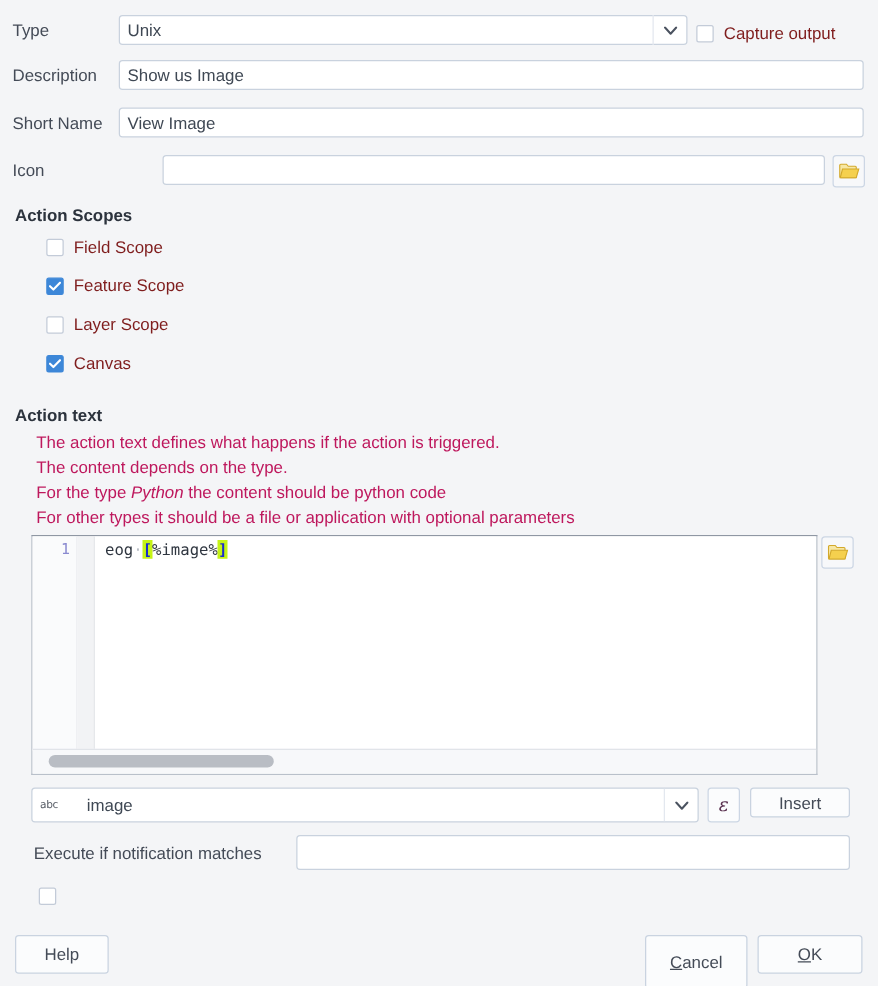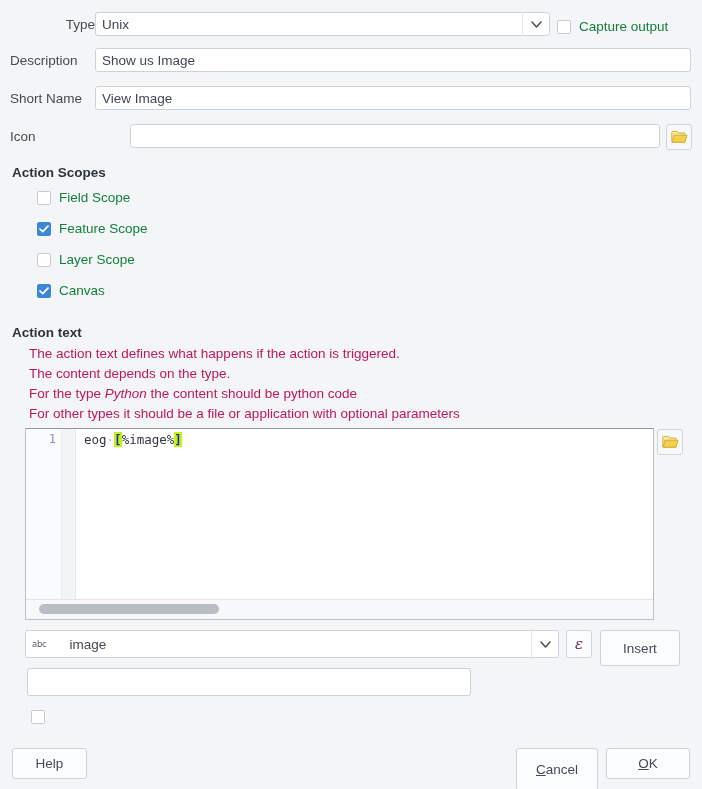--- a/index.html
+++ b/index.html
@@ -76,21 +76,21 @@
   }
   .cbx.on svg { display: block; }
 
   .cbrow {
     display: flex;
     align-items: center;
     gap: 8px;
     position: absolute;
   }
   .cbrow span.t {
-    color: #15803d;
+    color: #7f1d1d;
     font-size: 13.5px;
   }
 
   
   .section-title {
     position: absolute;
     font-weight: bold;
     color: #2c333d;
     font-size: 13.5px;
   }
@@ -221,21 +221,21 @@
     font-weight: normal;
     color: #5a5f68;
     letter-spacing: -0.3px;
     margin-right: 23px;
   }
 </style>
 </head>
 <body>
 
 <div class="row" style="left:10px; top:12px; width:545px;">
-  <span class="lbl" style="width:85px;text-align:right;">Type</span>
+  <span class="lbl" style="width:85px;">Type</span>
   <div class="field combo" style="width:455px;">
     <span>Unix</span>
     <span class="combo-arrow">
       <svg width="11" height="7" viewBox="0 0 11 7">
           <path d="M1 1 L5.5 6 L10 1" fill="none" stroke="#4b5360" stroke-width="1.6" stroke-linecap="round" stroke-linejoin="round"></path>
         </svg>
     </span>
   </div>
 </div>
 
@@ -337,25 +337,26 @@
     <svg width="11" height="7" viewBox="0 0 11 7">
         <path d="M1 1 L5.5 6 L10 1" fill="none" stroke="#4b5360" stroke-width="1.6" stroke-linecap="round" stroke-linejoin="round"></path>
       </svg>
   </span>
 </div>
 
 <div class="eps-btn" style="left:566px; top:630px;">
   <span>ε</span>
 </div>
 
-<div class="btn" style="left:600px; top:630px; width:80px; height:36px;">
+<div class="btn" style="left:600px; top:630px; width:80px; height:24px;">
   <span>Insert</span>
 </div>
 
 <div class="row" style="left:27px; top:668px; width:653px;">
+  <span class="lbl" style="width:210px;">Execute if notification matches</span>
   <div class="field" style="width:444px; height:28px;">
     <span></span>
   </div>
 </div>
 
 <div class="cbrow" style="left:31px; top:710px;">
   <span class="cbx off"></span>
 </div>
 
 <div class="btn" style="left:12px; top:748px; width:75px; height:31px;">

